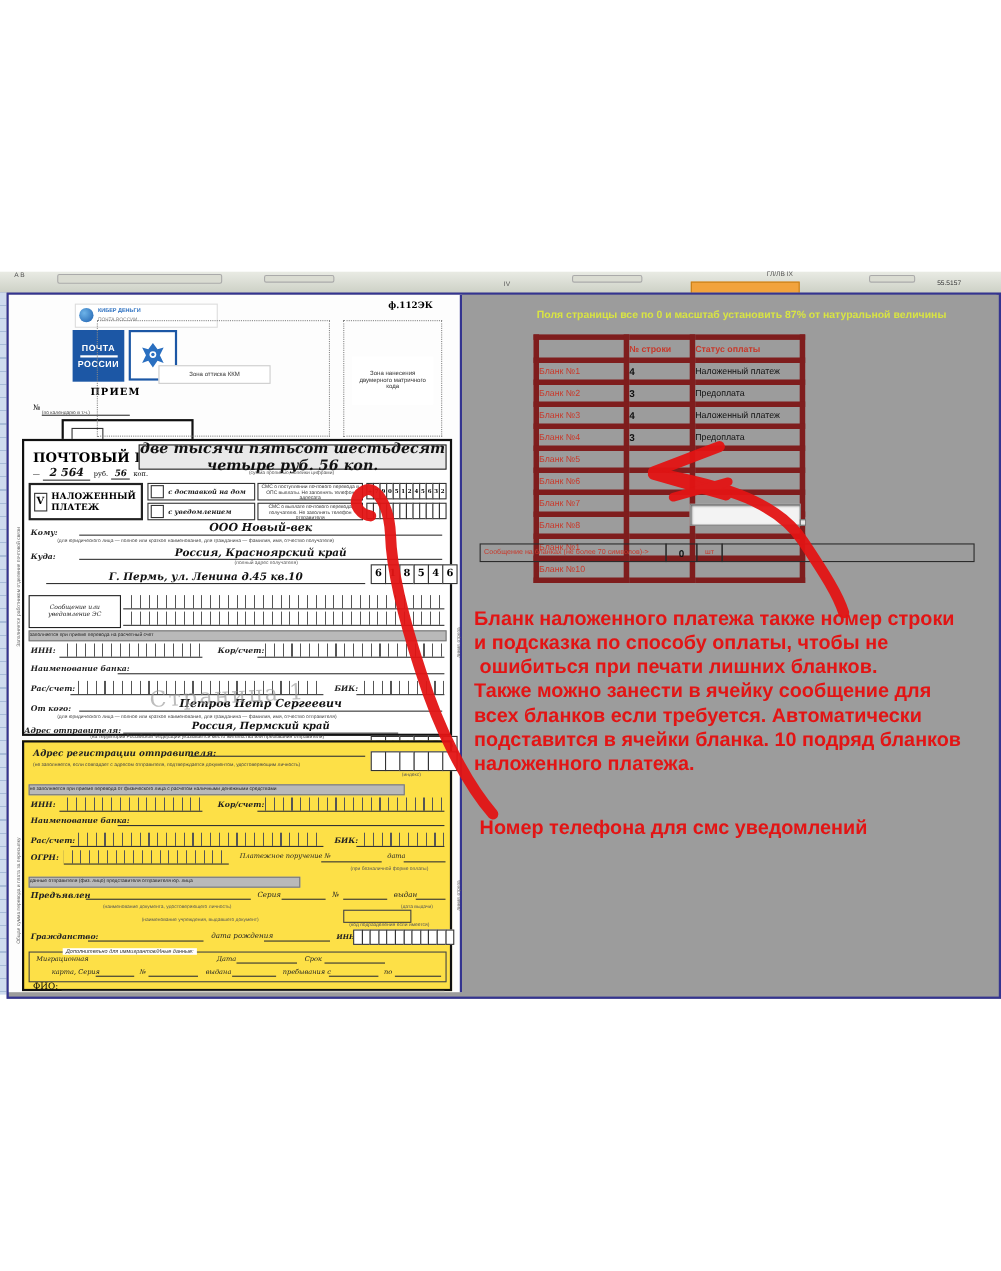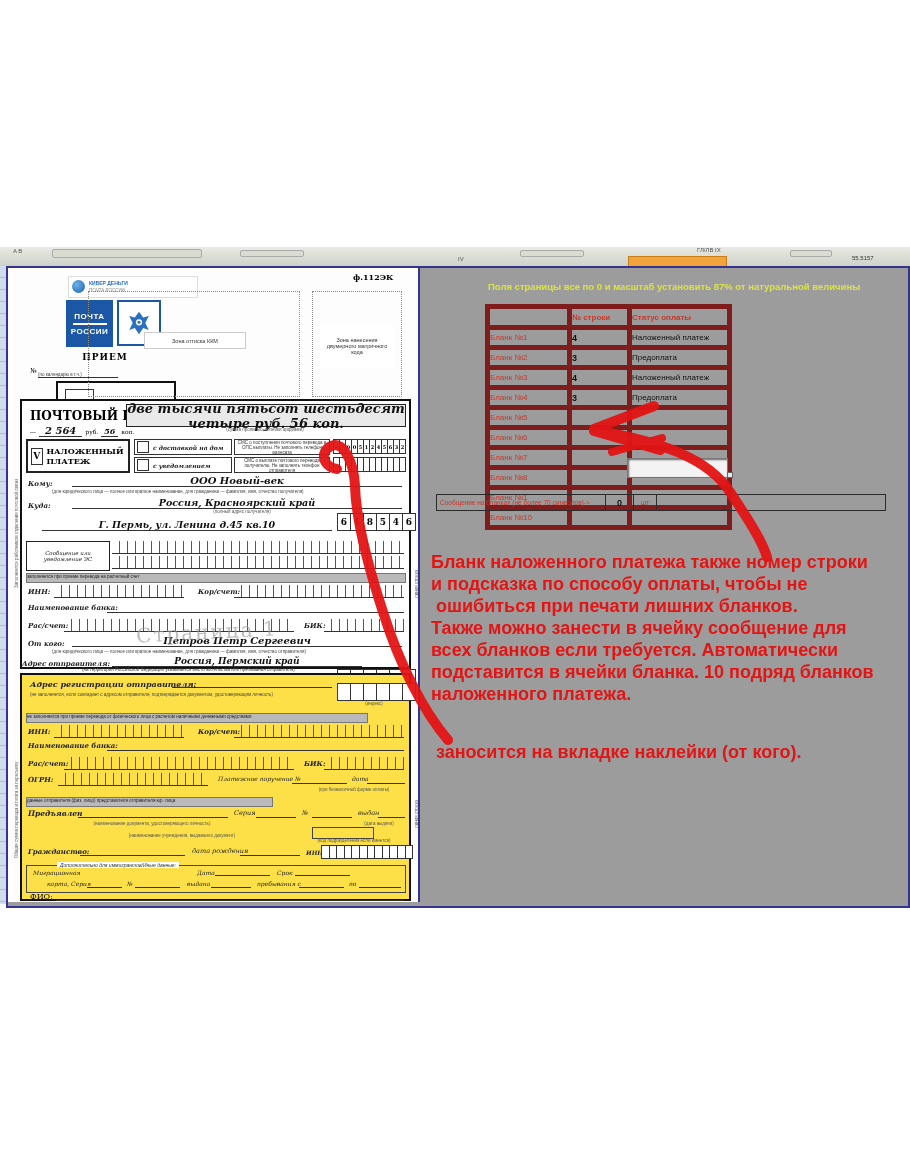--- a/index.html
+++ b/index.html
@@ -398,21 +398,21 @@
       <div class="abs" id="status-handle" style="left:307px;top:204px;"></div>
 
       <div class="abs" style="left:16px;top:226px;display:flex;height:17px;">
         <div class="msg-cell" style="width:165px;color:#c8392b;font-size:6.5px;padding-left:3px;">Сообщение на бланках (не более 70 символов)-&gt;</div>
         <div class="msg-cell" style="width:27px;justify-content:center;font-size:9px;font-weight:bold;color:#111;margin-left:-1px;">0</div>
         <div class="msg-cell" style="width:22px;justify-content:center;color:#c8392b;font-size:6.5px;margin-left:-1px;">шт</div>
         <div class="msg-cell" style="width:228px;margin-left:-1px;"></div>
       </div>
 
       <div class="abs red-note" style="left:11px;top:283px;"><div>Бланк наложенного платежа также номер строки</div><div>и подсказка по способу оплаты, чтобы не</div><div>&nbsp;ошибиться при печати лишних бланков.</div><div>Также можно занести в ячейку сообщение для</div><div>всех бланков если требуется. Автоматически</div><div>подставится в ячейки бланка. 10 подряд бланков</div><div>наложенного платежа.</div></div>
-      <div class="abs red-note" style="left:16px;top:473px;"><div>заносится на вкладке наклейки (от кого).</div></div>
+      <div class="abs red-note" style="left:16px;top:473px;"><div>Номер телефона для смс уведомлений</div></div>
     </div>
   </div>
 
   <svg class="arrow" width="910" height="1155">
     <g stroke="#e31414" stroke-width="10" fill="none" stroke-linecap="round" opacity="0.95">
       <path d="M 594 430 C 662 442, 708 458, 730 492 C 750 522, 762 541, 767 557"></path>
       <path d="M 594 429 L 654 406"></path>
       <path d="M 594 431 L 660 450"></path>
       <path d="M 612 452 L 662 438" stroke-width="8"></path>
       <path d="M 448 740 C 424 712, 400 666, 383 612 C 368 566, 356 520, 355 486 C 354 462, 343 440, 331 446 C 319 452, 323 467, 337 469"></path>

